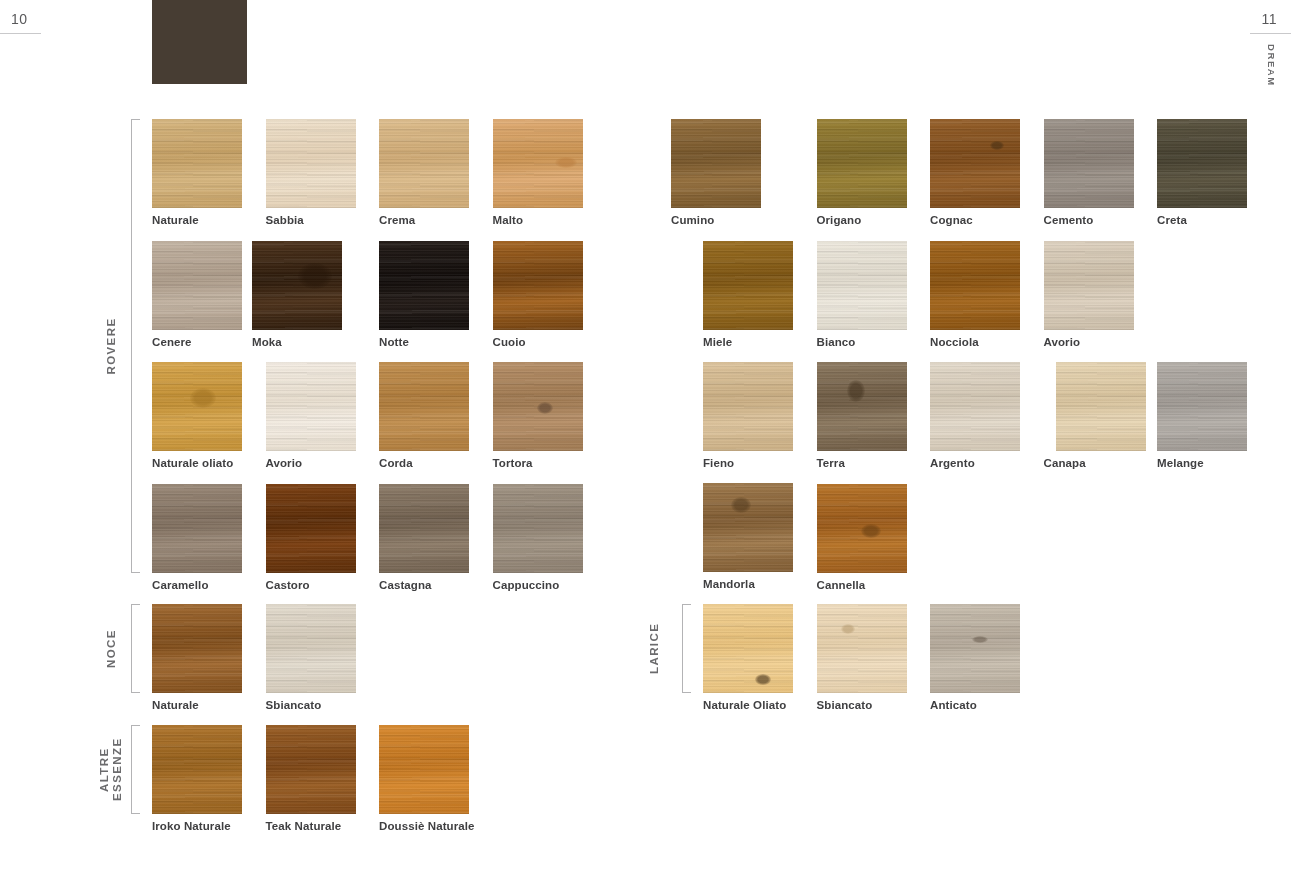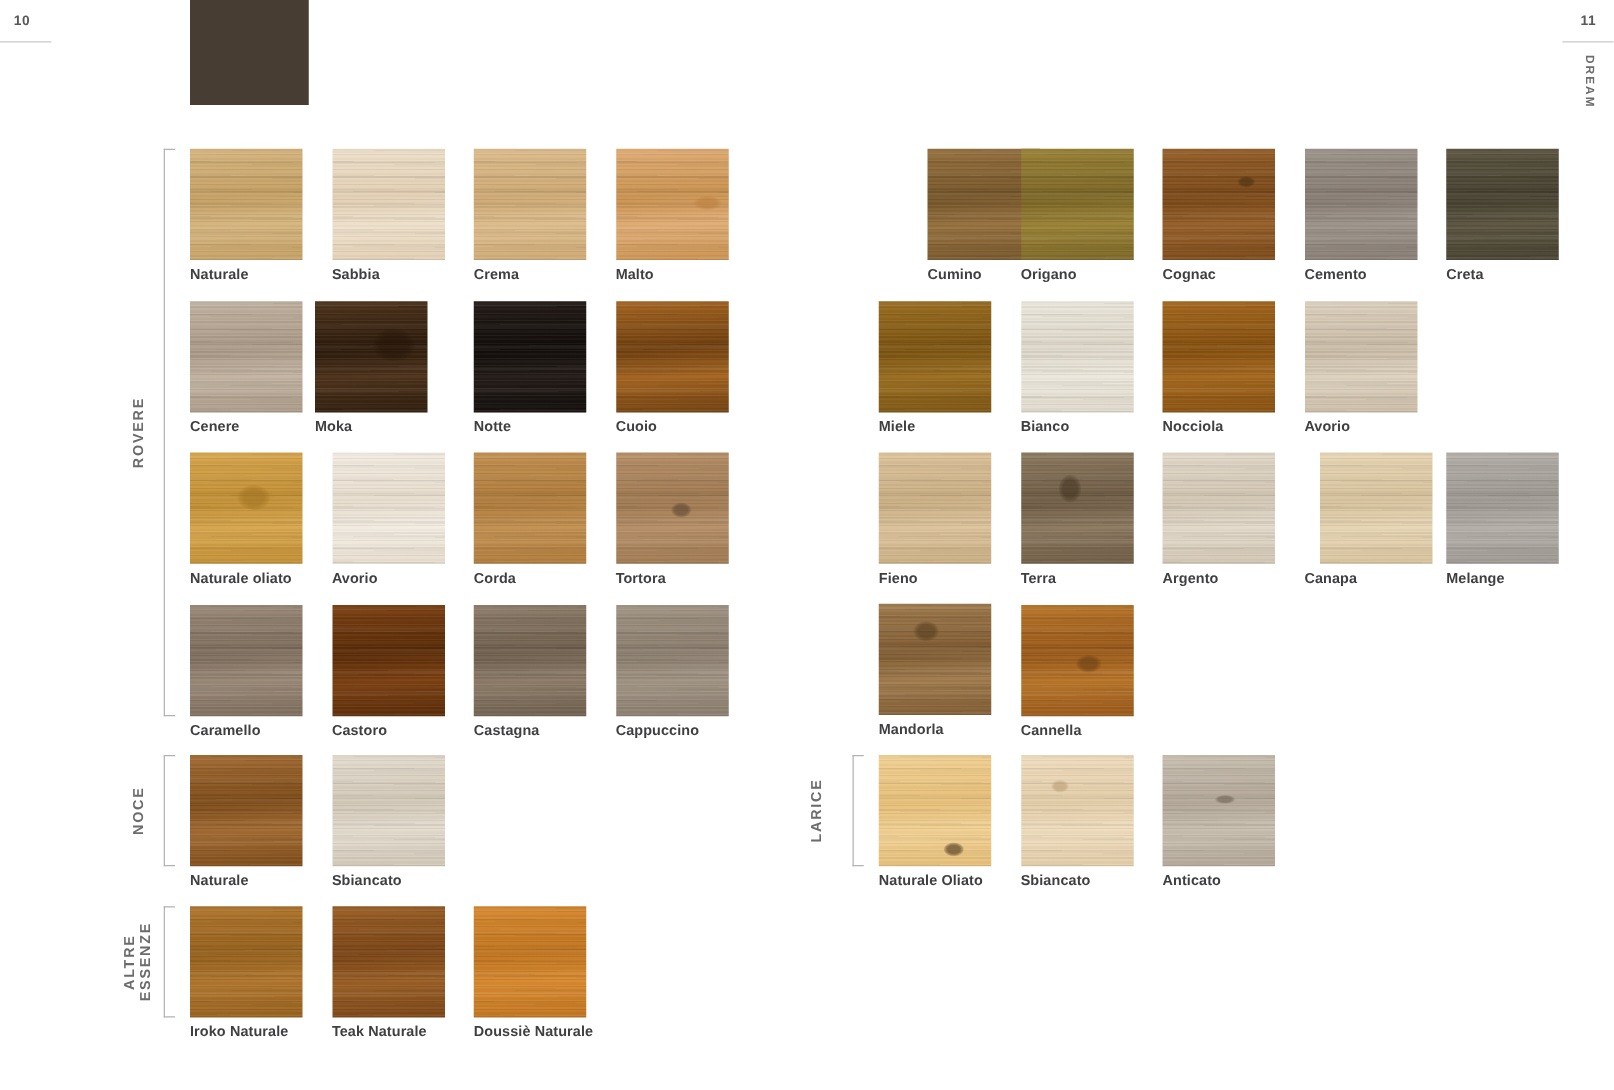--- a/index.html
+++ b/index.html
@@ -7,21 +7,21 @@
     width:1291px;height:872px;
     background:#ffffff;
     font-family:"Liberation Sans", sans-serif;
     position:relative;
     overflow:hidden;
     -webkit-font-smoothing:antialiased;
   }
   .page{position:absolute;inset:0;}
 
   
-  .folio{position:absolute;font-size:11px;font-weight:bold;color:#58585a;letter-spacing:.5px;}
+  .folio{position:absolute;font-size:14px;font-weight:normal;color:#58585a;letter-spacing:.5px;}
   .folio-left{left:11px;top:11px;}
   .folio-rule-left{position:absolute;left:0;top:33px;width:41px;height:1px;background:#c9c9cb;}
   .folio-right{right:14px;top:11px;}
   .folio-rule-right{position:absolute;right:0;top:33px;width:41px;height:1px;background:#c9c9cb;}
   .collection{
     position:absolute;right:14px;top:44px;
     font-size:9.5px;font-weight:bold;color:#6c6c6e;letter-spacing:1.6px;
     writing-mode:vertical-rl;text-orientation:mixed;
   }
 
@@ -267,21 +267,21 @@
         </div>
         <div class="sw" style="left: 379px; top: 725px;">
           <div class="sw-chip" style="background: linear-gradient(177deg, rgb(216, 138, 48) 0%, rgb(192, 116, 31) 42%, rgb(216, 138, 48) 68%, rgb(192, 116, 31) 100%);">
             <div class="grain"></div>
             <div class="grain2"></div>
           </div>
           <div class="sw-label">Doussiè Naturale</div>
         </div>
       </div>
       <div class="group" style="left: 0px; top: 0px;">
-        <div class="sw" style="left: 742px; top: 119px; border-radius: 10px;">
+        <div class="sw" style="left: 671px; top: 119px; border-radius: 10px;">
           <div class="sw-chip" style="background: linear-gradient(177deg, rgb(150, 113, 63) 0%, rgb(117, 85, 42) 42%, rgb(150, 113, 63) 68%, rgb(117, 85, 42) 100%);">
             <div class="grain"></div>
             <div class="grain2"></div>
           </div>
           <div class="sw-label">Cumino</div>
         </div>
         <div class="sw" style="left: 816.5px; top: 119px;">
           <div class="sw-chip" style="background: linear-gradient(177deg, rgb(154, 130, 54) 0%, rgb(123, 102, 38) 42%, rgb(154, 130, 54) 68%, rgb(123, 102, 38) 100%);">
             <div class="grain"></div>
             <div class="grain2"></div>

